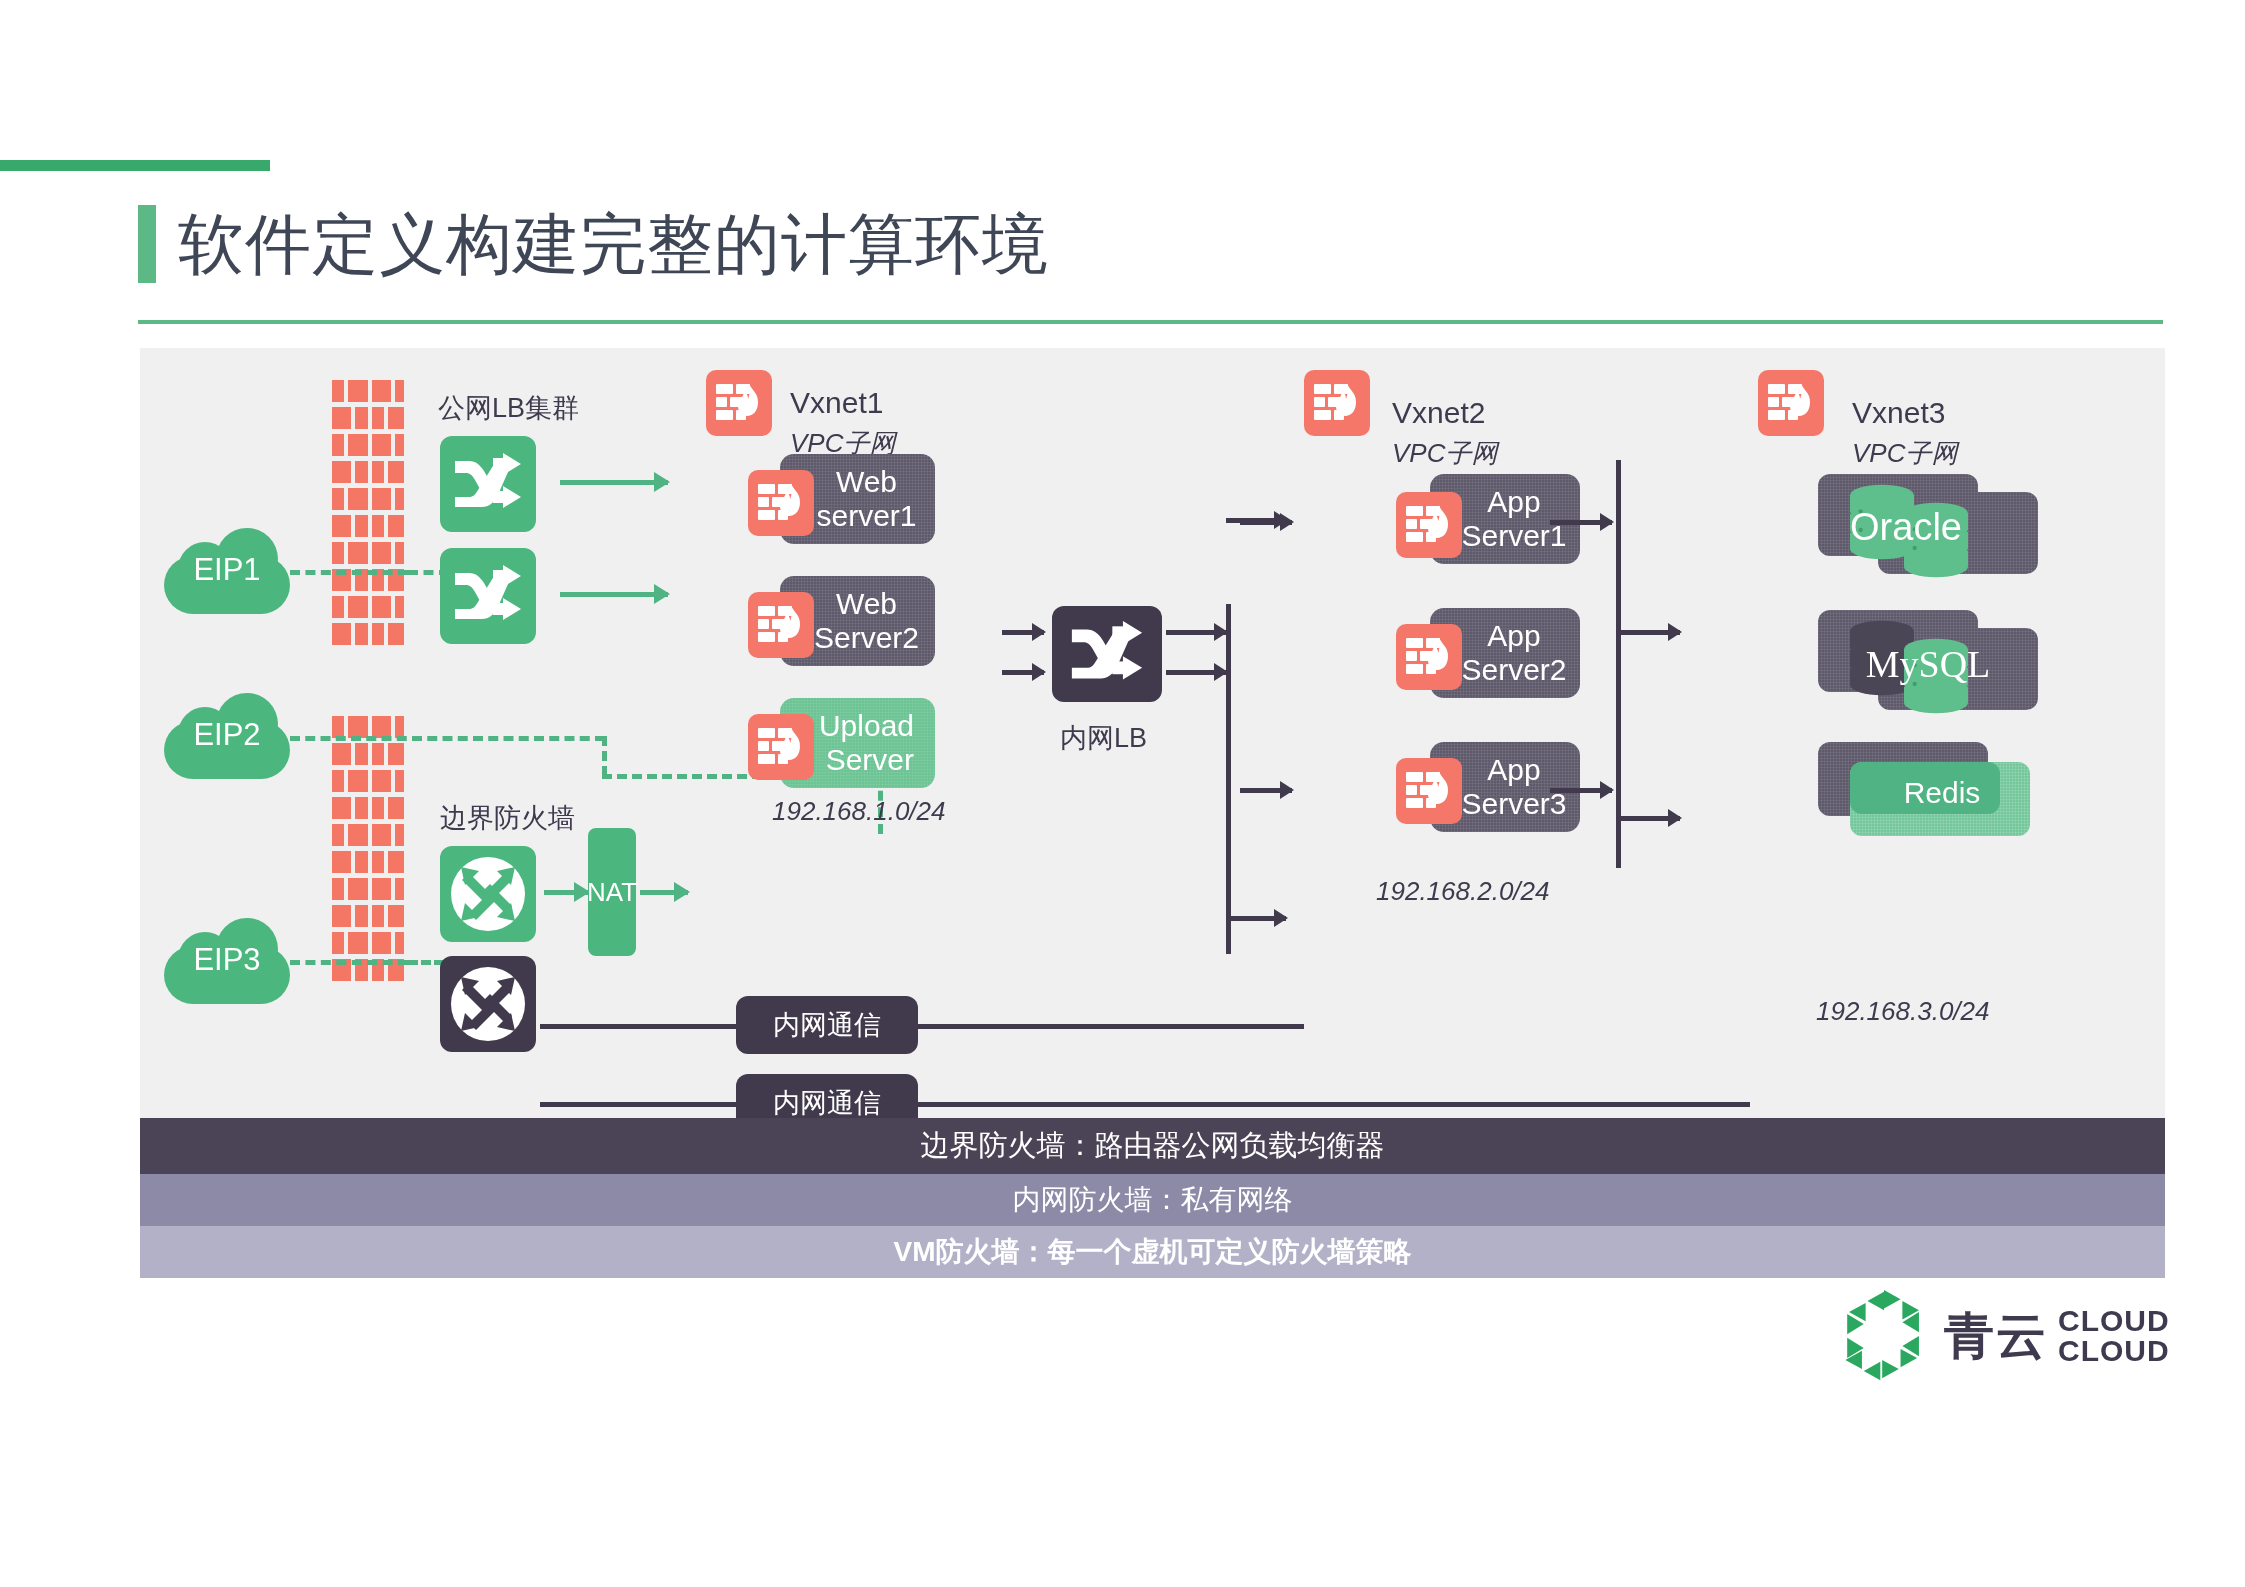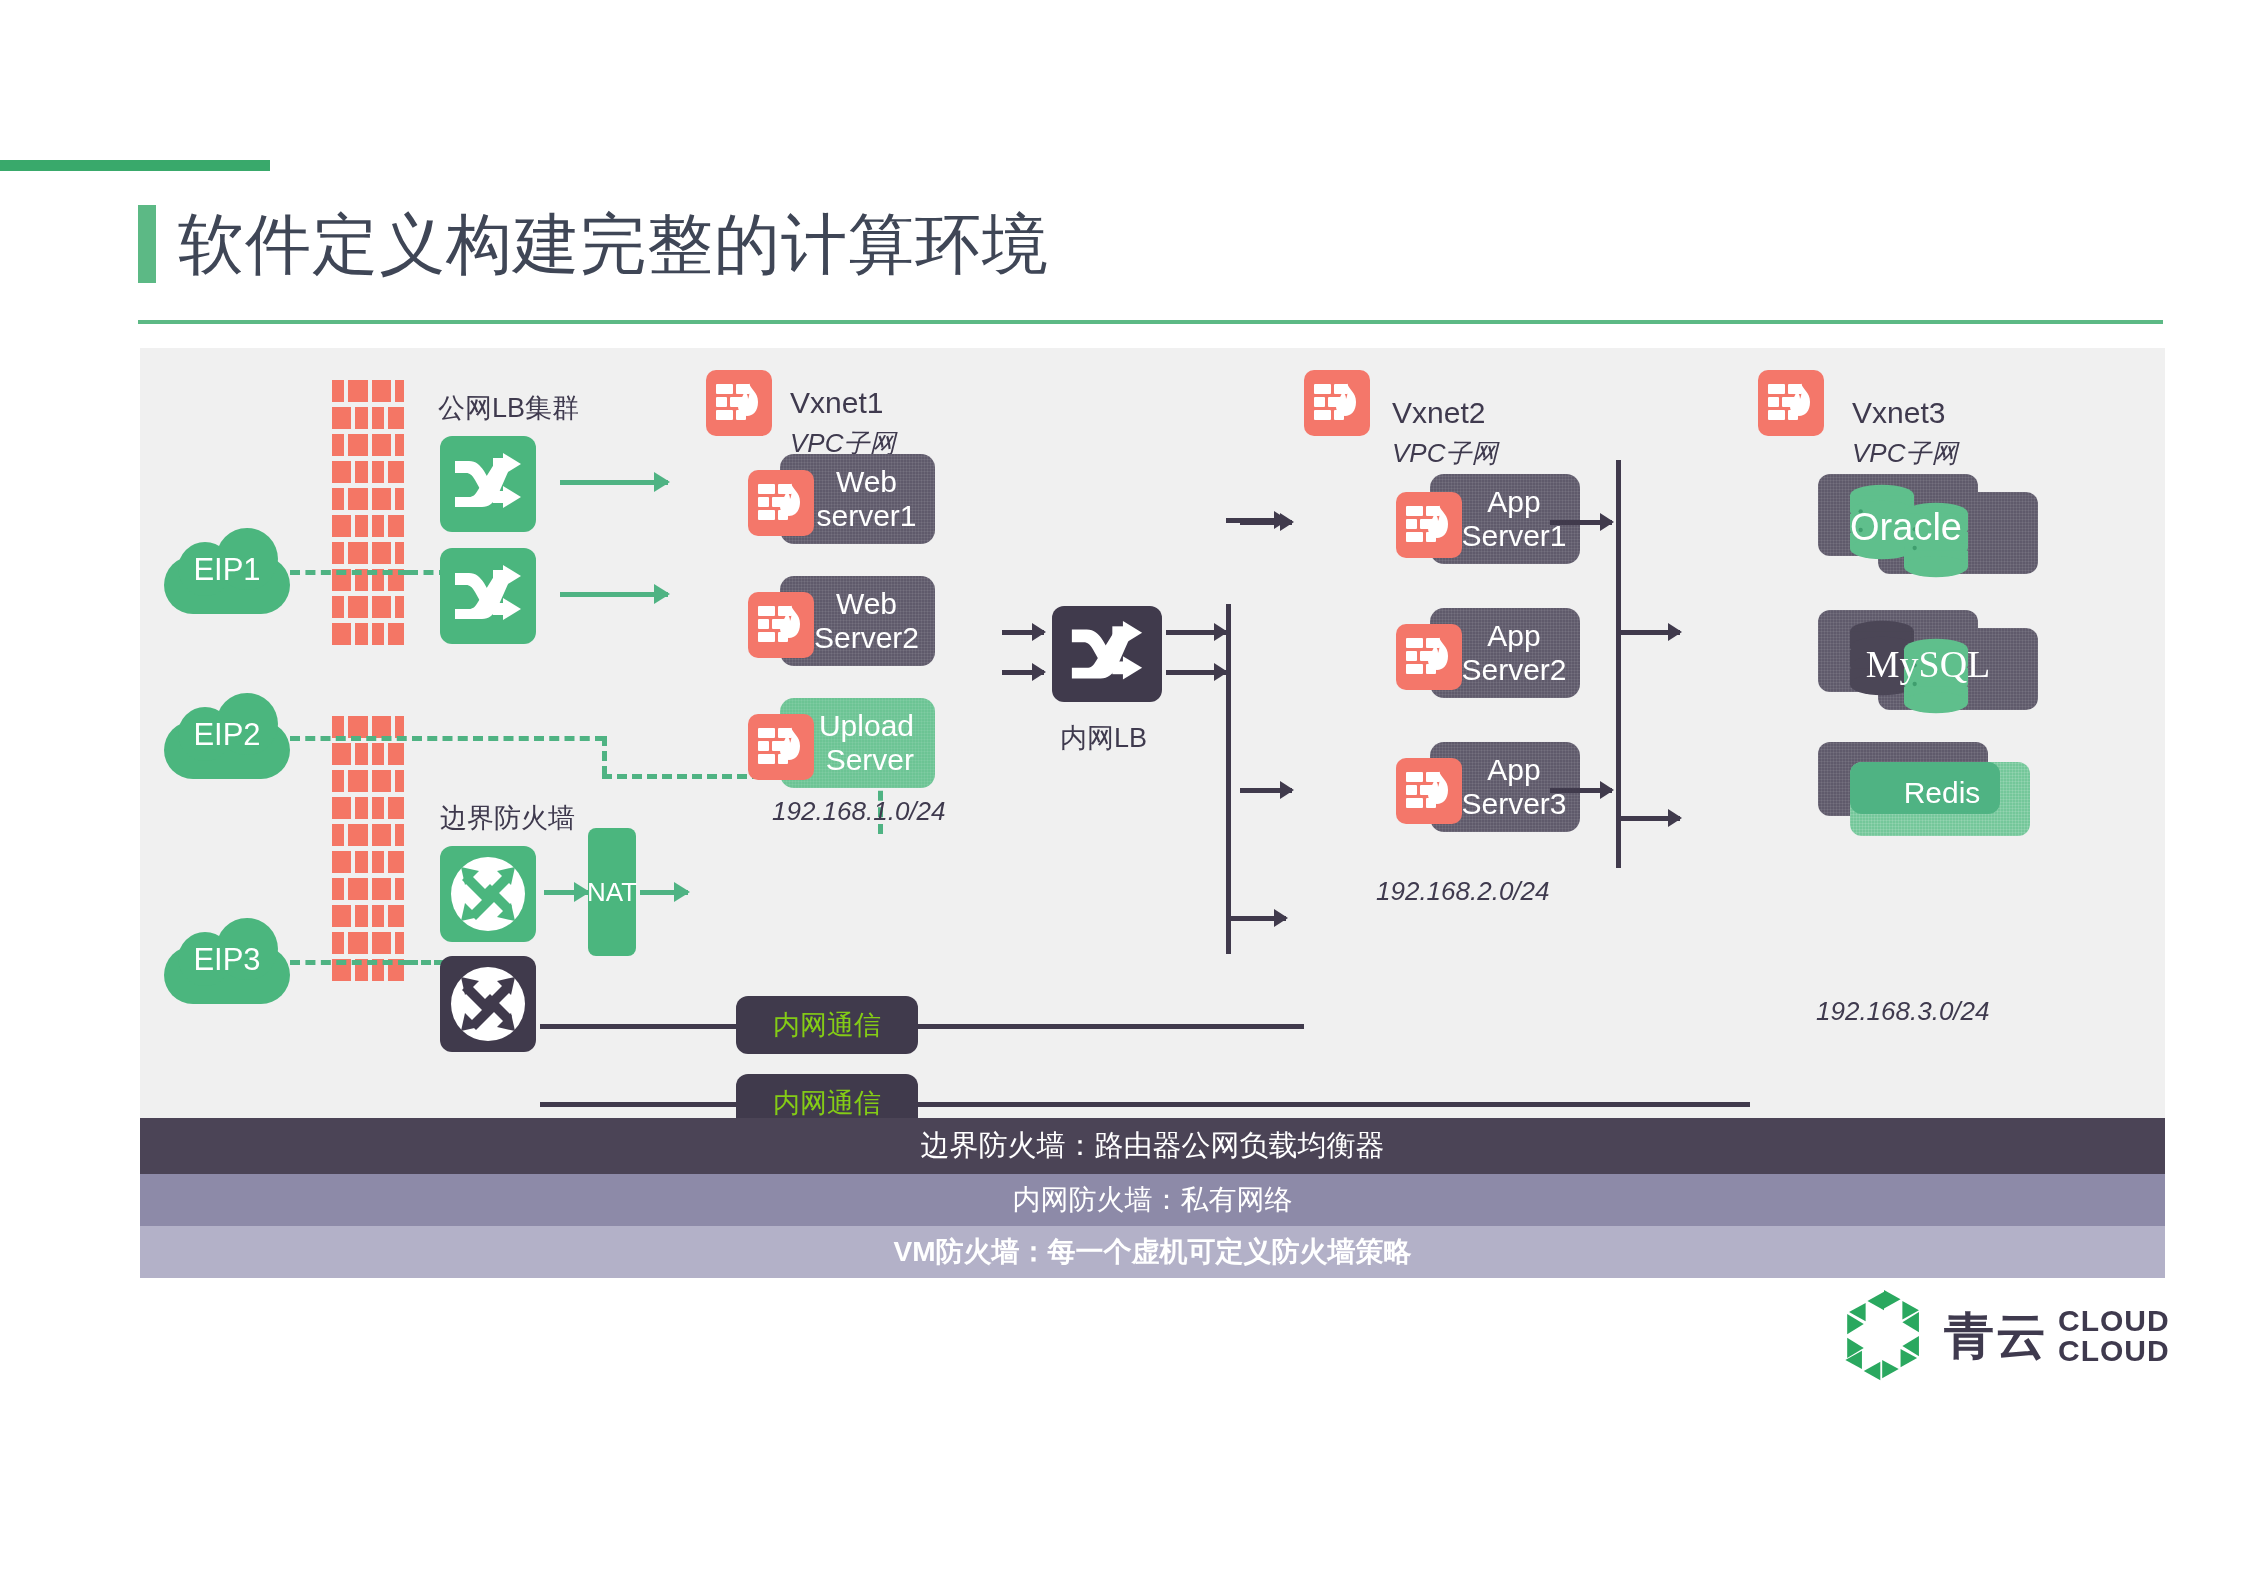--- a/index.html
+++ b/index.html
@@ -107,21 +107,21 @@
   .nat {
     position: absolute; background: #4bb67e; border-radius: 8px;
     color: #fff; font-size: 26px; text-align: center;
     display: flex; flex-direction: column; align-items: center; justify-content: center;
     line-height: 1.25;
   }
 
   
   .commbox {
     position: absolute; background: #403a4c; border-radius: 12px;
-    color: #84cc16; font-size: 27px;
+    color: #ffffff; font-size: 27px;
     display: flex; align-items: center; justify-content: center;
   }
 
   
   .hline { position: absolute; height: 5px; background: #403a4c; }
   .vline { position: absolute; width: 5px; background: #403a4c; }
   .garrow { position: absolute; height: 5px; background: #4fb383; }
   .garrow::after {
     content:""; position: absolute; right: -2px; top: -8px;
     border-left: 16px solid #4fb383;

